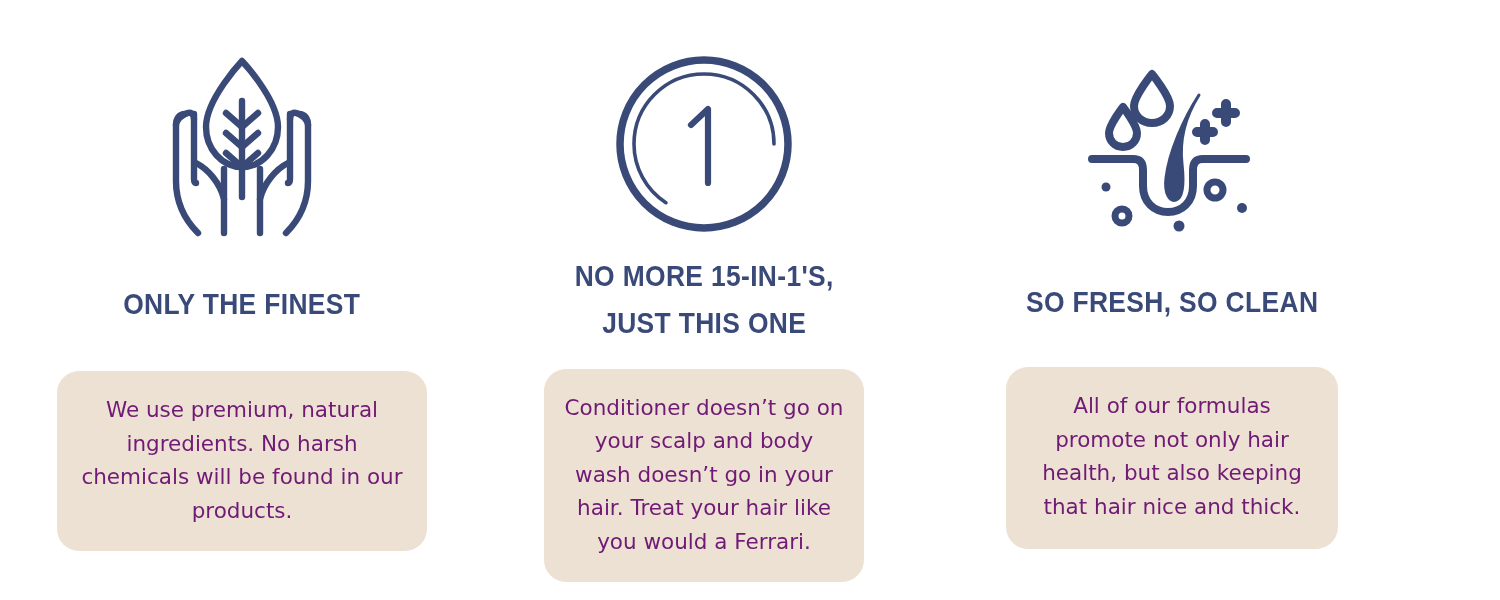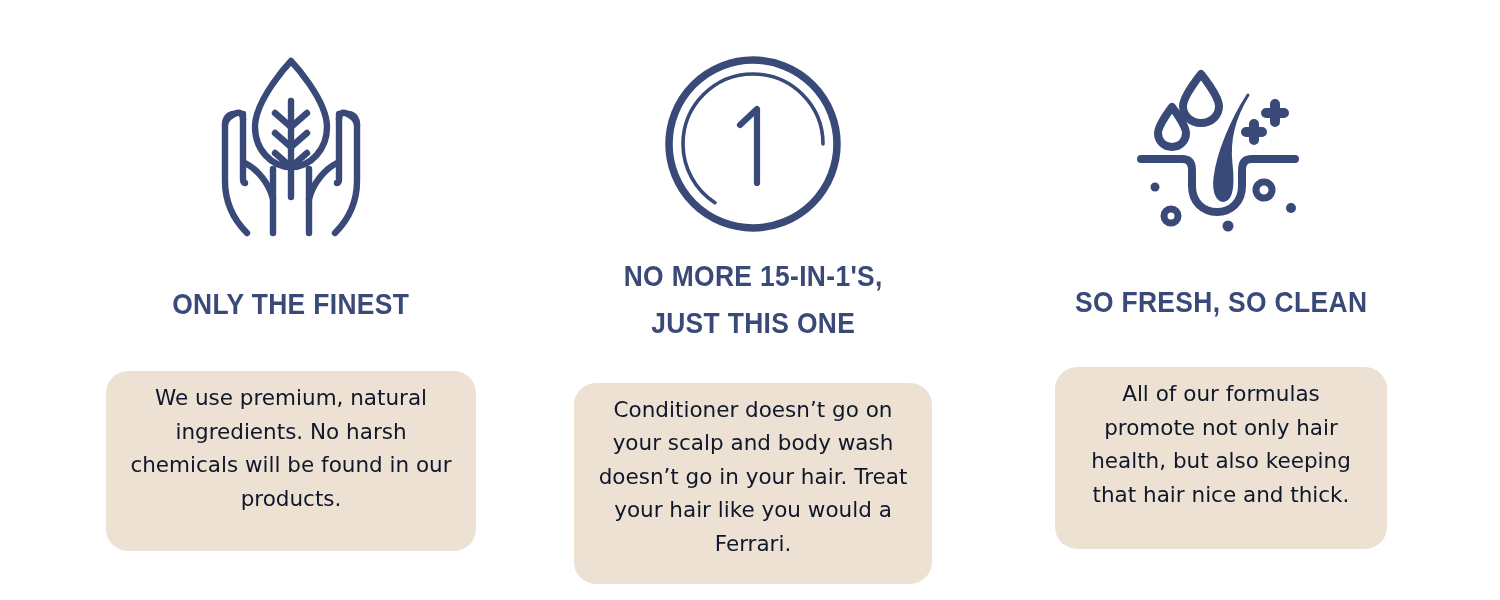--- a/index.html
+++ b/index.html
@@ -13,21 +13,20 @@
     background: #ffffff;
     font-family: "Liberation Sans", sans-serif;
     overflow: hidden;
   }
   .benefits-row {
     display: flex;
     width: 1500px;
     height: 600px;
     box-sizing: border-box;
     align-items: flex-start;
-    justify-content: center;
   }
   .benefit-col {
     width: 460px;
     display: flex;
     flex-direction: column;
     align-items: center;
     position: relative;
   }
   .col-1 { margin-left: 12px; }
   .col-2 { margin-left: 2px; }
@@ -64,35 +63,35 @@
   }
   .head-1 { margin-top: 22px; }
   .head-2 { margin-top: -2px; }
   .head-3 { margin-top: 18px; }
 
   
   .benefit-card {
     background: #ede1d3;
     border-radius: 22px;
     box-sizing: border-box;
-    color: #0f172a;
+    color: #701a75;
     font-family: "DejaVu Sans", sans-serif;
     font-size: 21.5px;
     line-height: 33.5px;
     text-align: center;
-    padding: 10px 20px 24px 20px;
+    padding: 22px 20px 24px 20px;
   }
   .card-1 {
     width: 370px;
     margin-top: 44px;
     min-height: 180px;
   }
   .card-2 {
-    width: 358px;
-    margin-top: 36px;
+    width: 320px;
+    margin-top: 22px;
     min-height: 186px;
   }
   .card-3 {
     width: 332px;
     margin-top: 42px;
     min-height: 182px;
   }
 </style>
 </head>
 <body>

